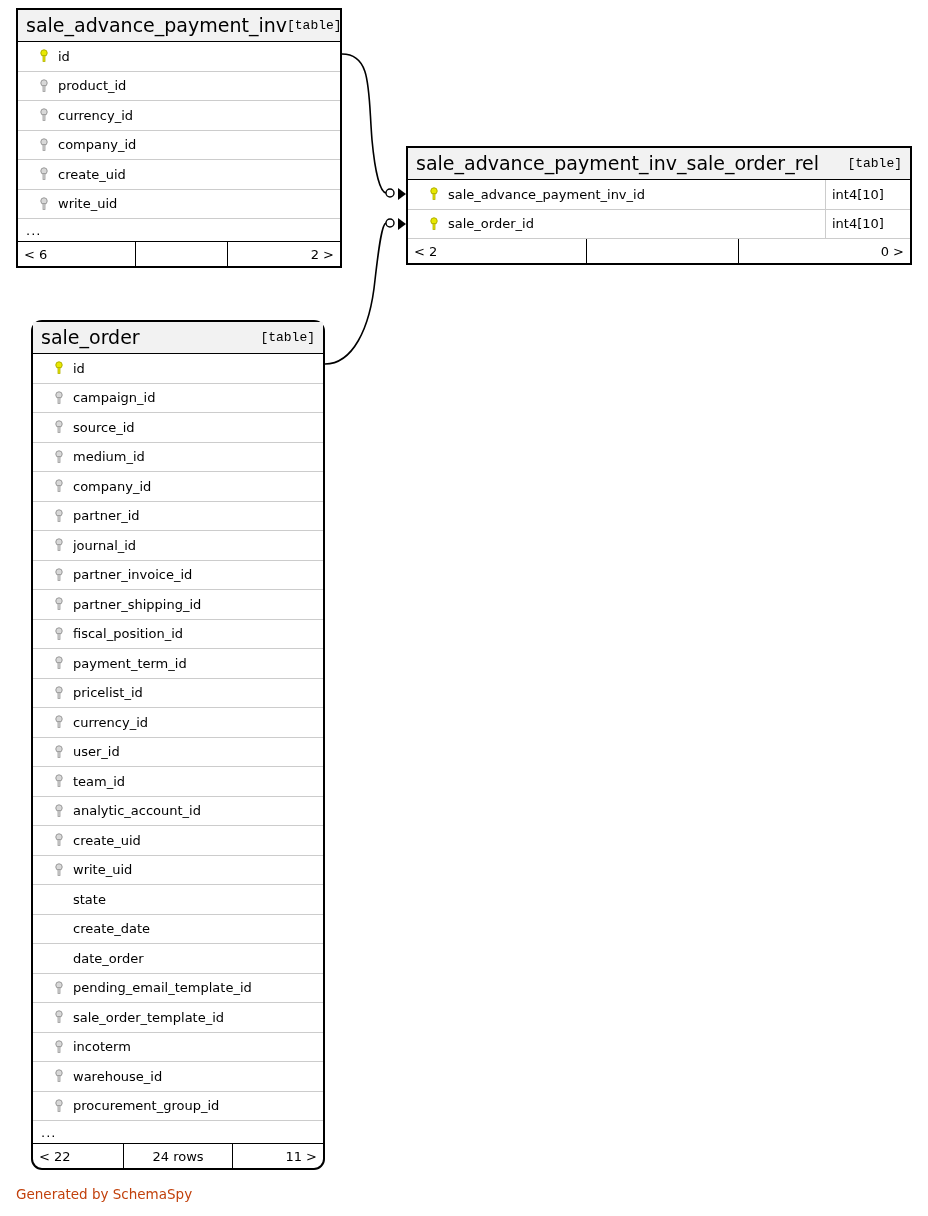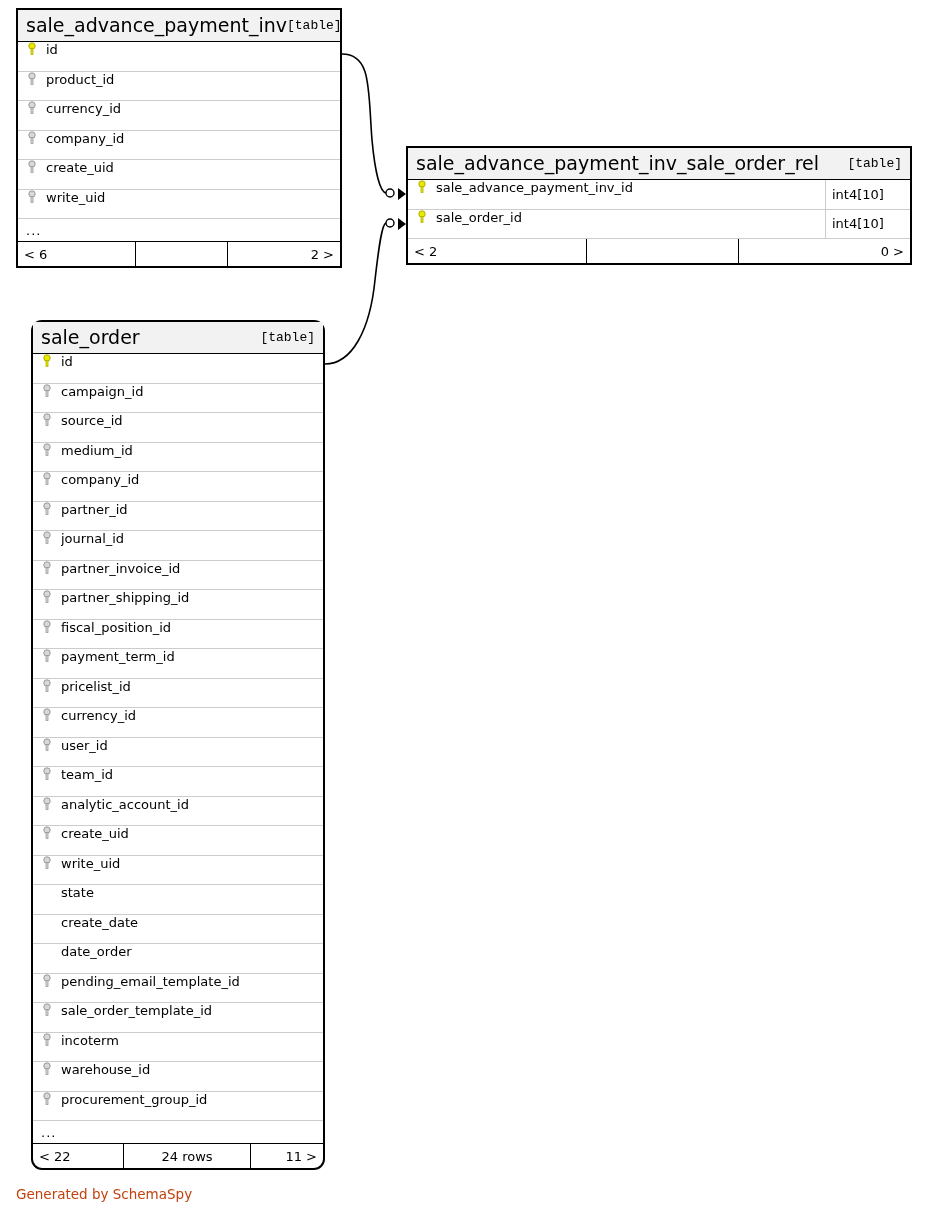--- a/index.html
+++ b/index.html
@@ -50,25 +50,25 @@
     font-weight: normal;
     font-size: 19px;
   }
   .tbl-kind {
     font-size: 13px;
     color: #000000;
     font-family: Liberation Mono, monospace;
   }
   .row {
     display: flex;
-    align-items: flex-start;
+    align-items: center;
     border-bottom: 1px solid #cccccc;
     height: 29.5px;
     box-sizing: border-box;
-    padding-left: 8px;
+    padding-left: 20px;
     background: #ffffff;
   }
   .row:last-of-type {
     border-bottom: 1px solid #cccccc;
   }
   .row .colname {
     flex: 1 1 auto;
     white-space: nowrap;
     overflow: hidden;
   }
@@ -158,21 +158,21 @@
   #tbl-rel .footer .f-right { flex: 1 1 auto; }
 
   #tbl-so {
     left: 31px;
     top: 320px;
     width: 294px;
     border-radius: 11px;
   }
   #tbl-so .row { height: 29.5px; }
   #tbl-so .footer .f-left { width: 90px; }
-  #tbl-so .footer .f-mid { width: 128px; }
+  #tbl-so .footer .f-mid { width: 110px; }
   #tbl-so .footer .f-right { flex: 1 1 auto; }
 </style>
 </head>
 <body>
 
 <div id="diagram">
 
   <svg class="edges" viewBox="0 0 928 1216">
 
     <path d="M 342 54 C 372 54 368 90 372 140 C 375 172 380 192 386 193" fill="none" stroke="#000000" stroke-width="1.6"></path>

